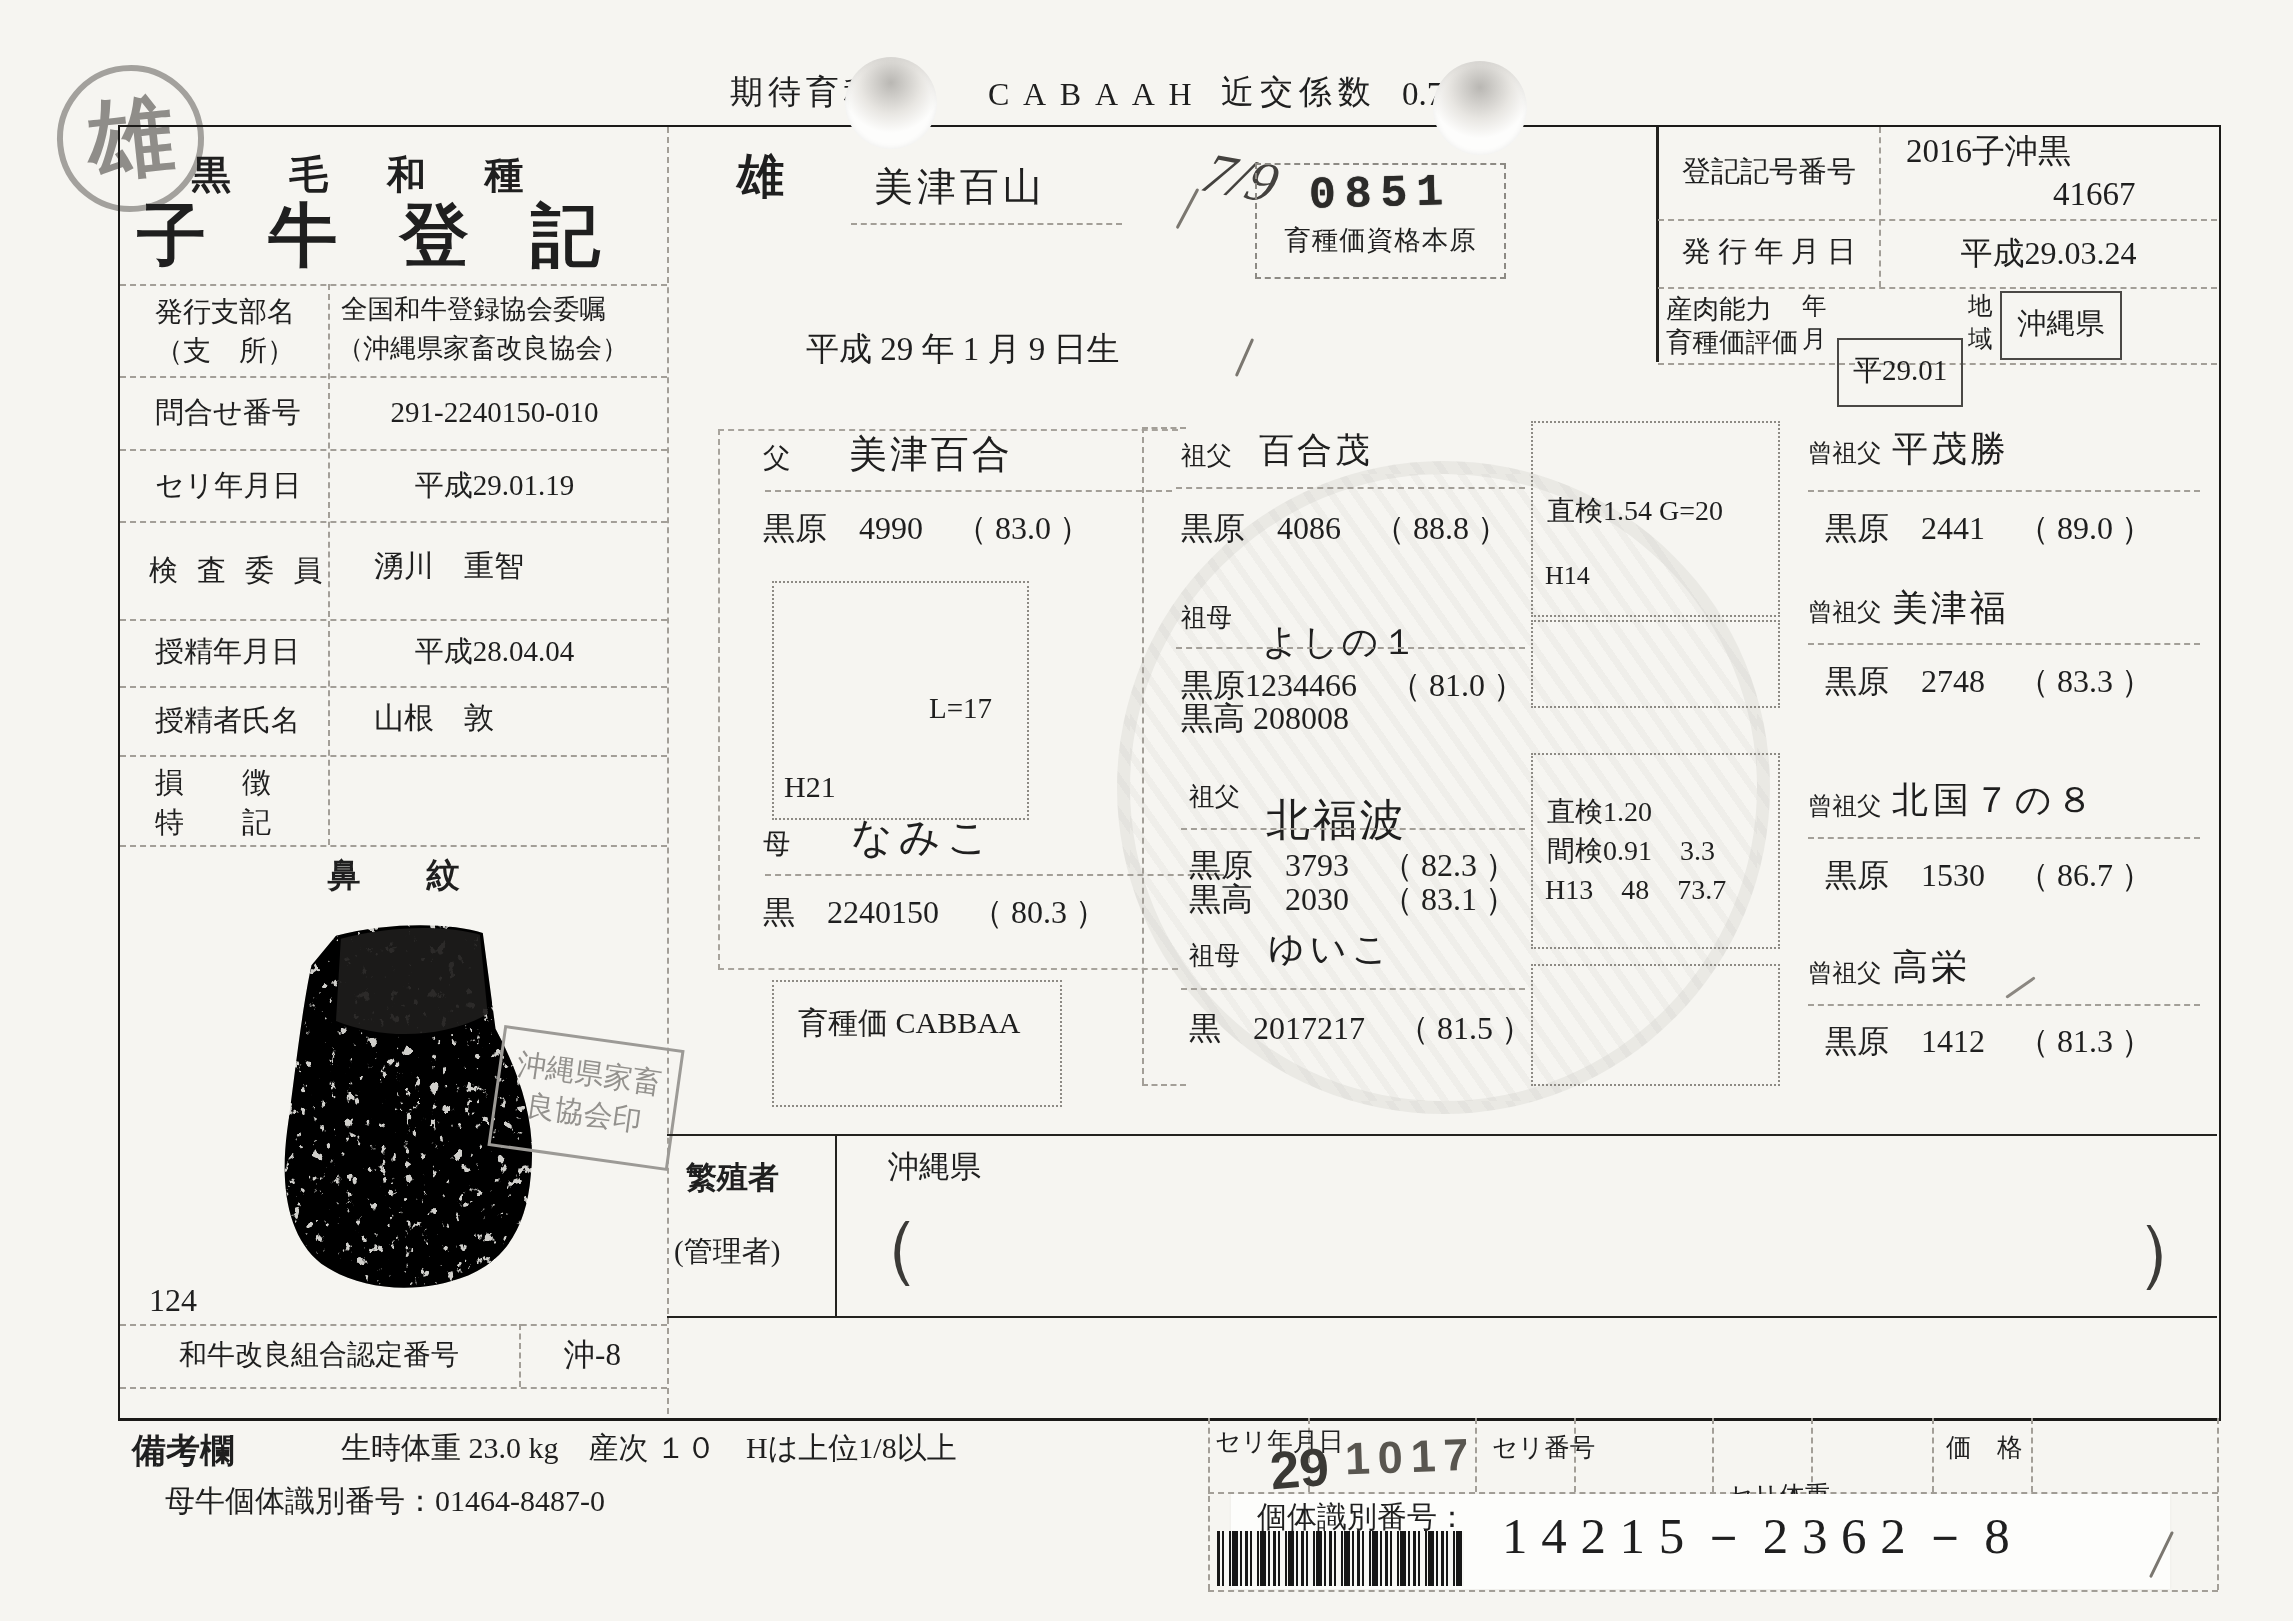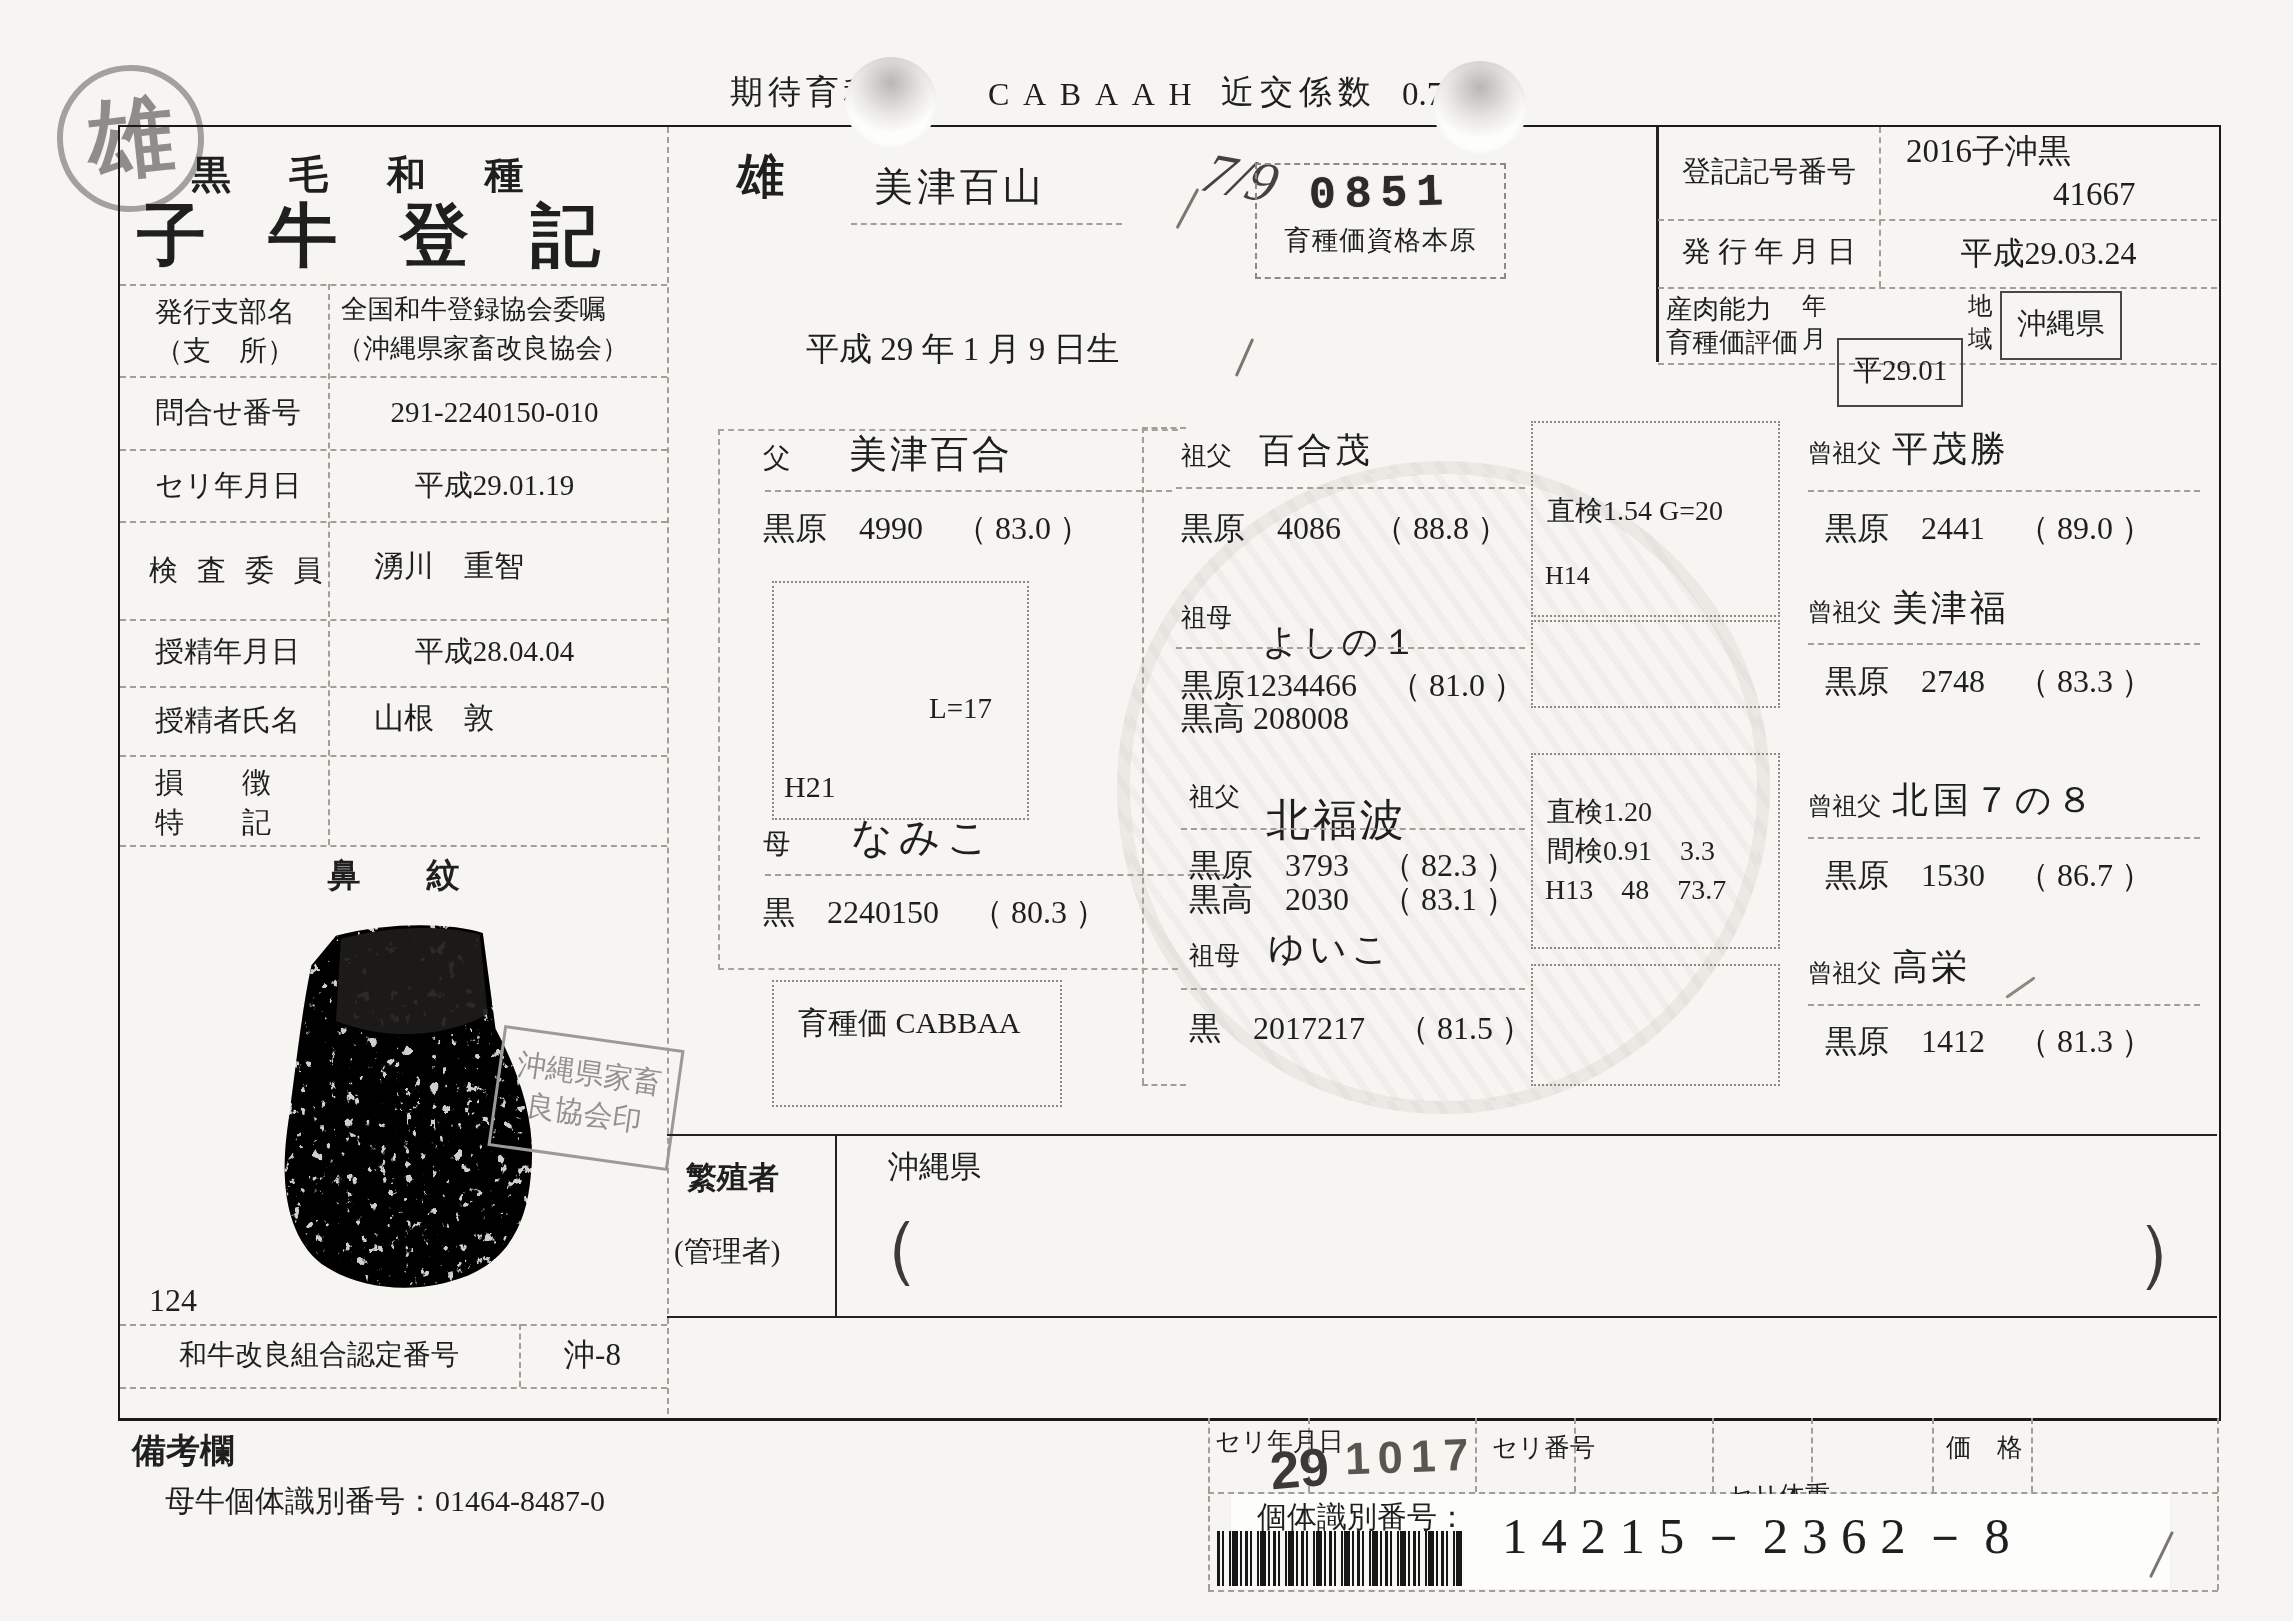--- a/index.html
+++ b/index.html
@@ -284,20 +284,21 @@
   <div class="sol-h" style="left:667px;top:1316px;width:1550px;"></div>
   <div class="sol-v" style="left:835px;top:1134px;height:182px;"></div>
 
   <div class="t" style="left:686px;top:1160px;font-size:31px;font-weight:bold;">繁殖者</div>
   <div class="t" style="left:674px;top:1235px;font-size:29px;">(管理者)</div>
   <div class="t" style="left:888px;top:1149px;font-size:31px;">沖縄県</div>
   <div class="t" style="left:845px;top:1204px;font-size:76px;color:#3b3a37;">（</div>
   <div class="t" style="left:2135px;top:1208px;font-size:76px;color:#3b3a37;">）</div>
 
   <div class="t" style="left:132px;top:1431px;font-size:34px;font-weight:bold;">備考欄</div>
+  <div class="t" style="left:341px;top:1431px;font-size:30px;">生時体重 23.0 kg　産次 １０　Hは上位1/8以上</div>
   <div class="t" style="left:165px;top:1484px;font-size:30px;">母牛個体識別番号：01464-8487-0</div>
 
   <div class="dash-v" style="left:1208px;top:1418px;height:172px;"></div>
   <div class="dash-v" style="left:1308px;top:1418px;height:74px;"></div>
   <div class="dash-v" style="left:1475px;top:1418px;height:74px;"></div>
   <div class="dash-v" style="left:1574px;top:1418px;height:74px;"></div>
   <div class="dash-v" style="left:1712px;top:1418px;height:74px;"></div>
   <div class="dash-v" style="left:1811px;top:1418px;height:74px;"></div>
   <div class="dash-v" style="left:1932px;top:1418px;height:74px;"></div>
   <div class="dash-v" style="left:2031px;top:1418px;height:74px;"></div>

